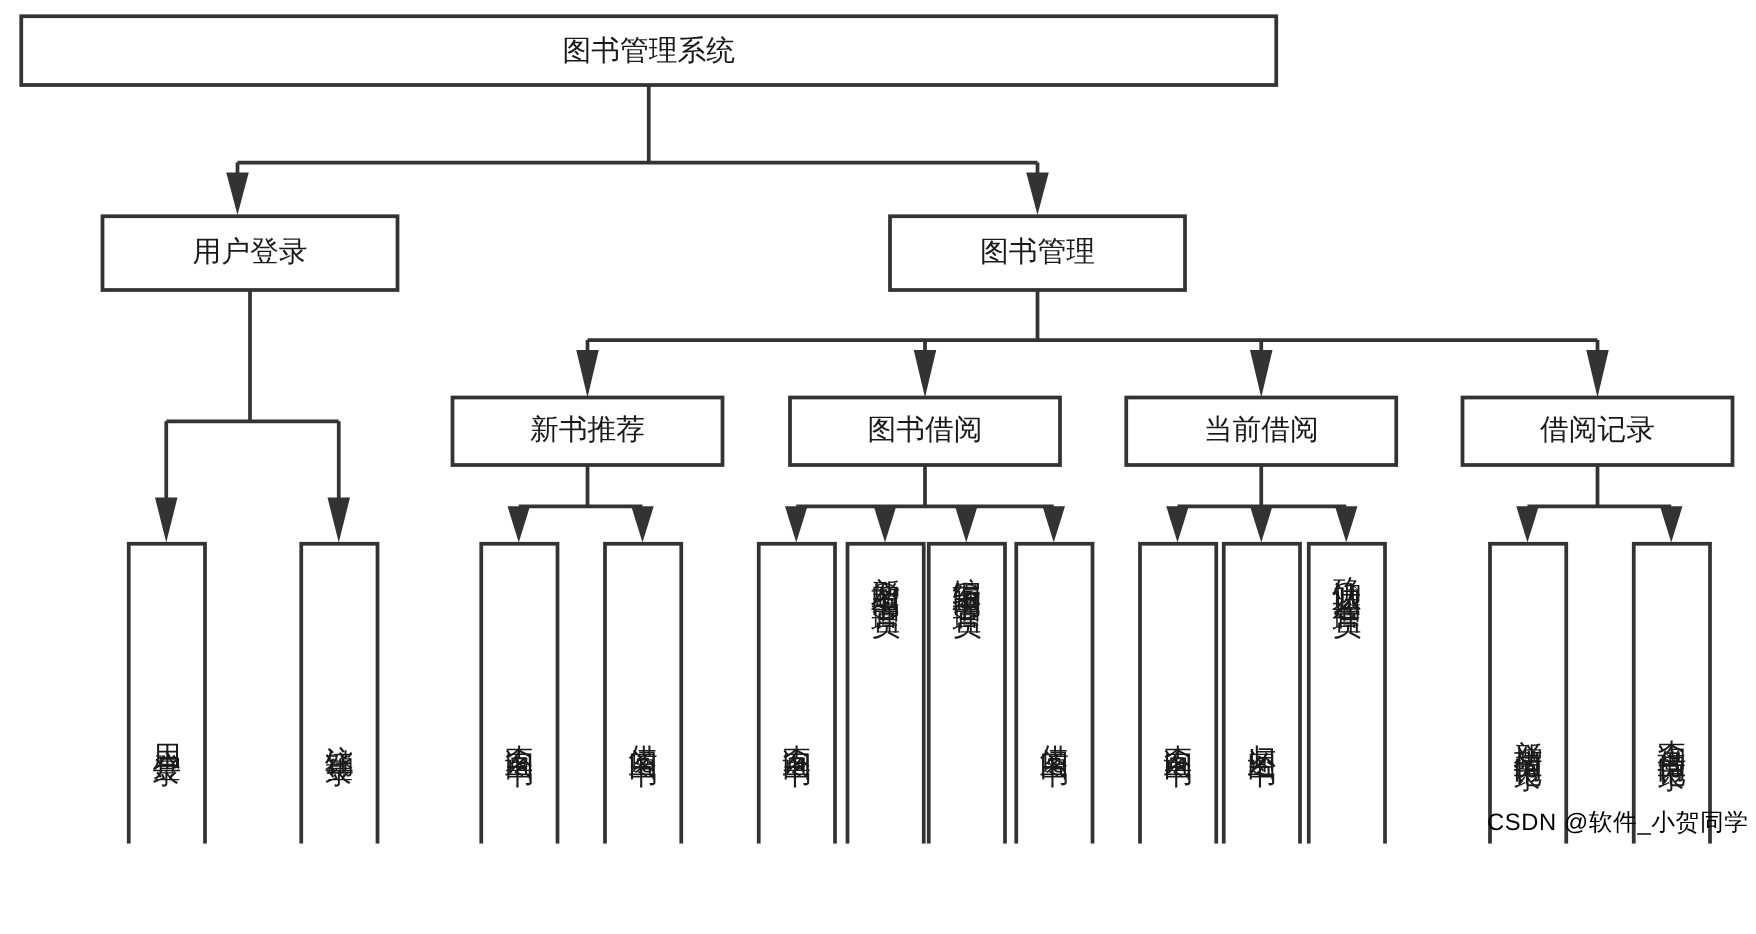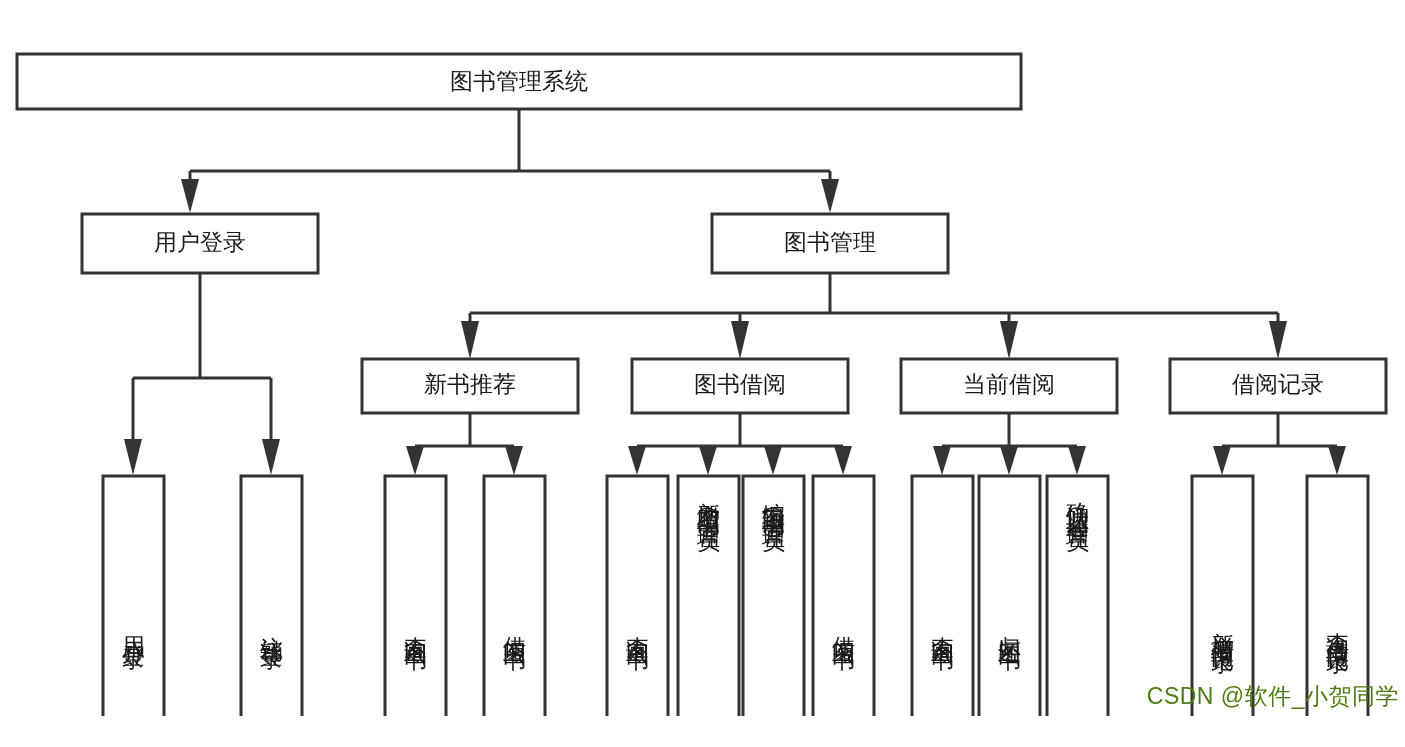--- a/index.html
+++ b/index.html
@@ -9,21 +9,20 @@
   }
   body {
     font-family: "Liberation Sans", "DejaVu Sans", sans-serif;
   }
   #diagram-root {
     position: relative;
     width: 1405px;
     height: 675px;
     background: #ffffff;
     overflow: hidden;
-    margin-top: 41px;
   }
   svg.diagram-svg {
     position: absolute;
     left: 0;
     top: 0;
     width: 1405px;
     height: 747px;
     display: block;
   }
   .node-box {
@@ -69,22 +68,22 @@
     color: #1a1a1a;
     letter-spacing: 4px;
     white-space: nowrap;
     text-align: center;
   }
   .watermark {
     position: absolute;
     right: 6px;
     bottom: 4px;
     font-family: "Liberation Sans", "DejaVu Sans", sans-serif;
-    font-size: 23px;
-    color: #4d7c0f;
+    font-size: 19px;
+    color: #000000;
     white-space: nowrap;
     letter-spacing: 0.5px;
   }
 </style>
 </head>
 <body>
 
 <div id="diagram-root">
 
   <svg class="diagram-svg" viewBox="0 0 1405 747">

